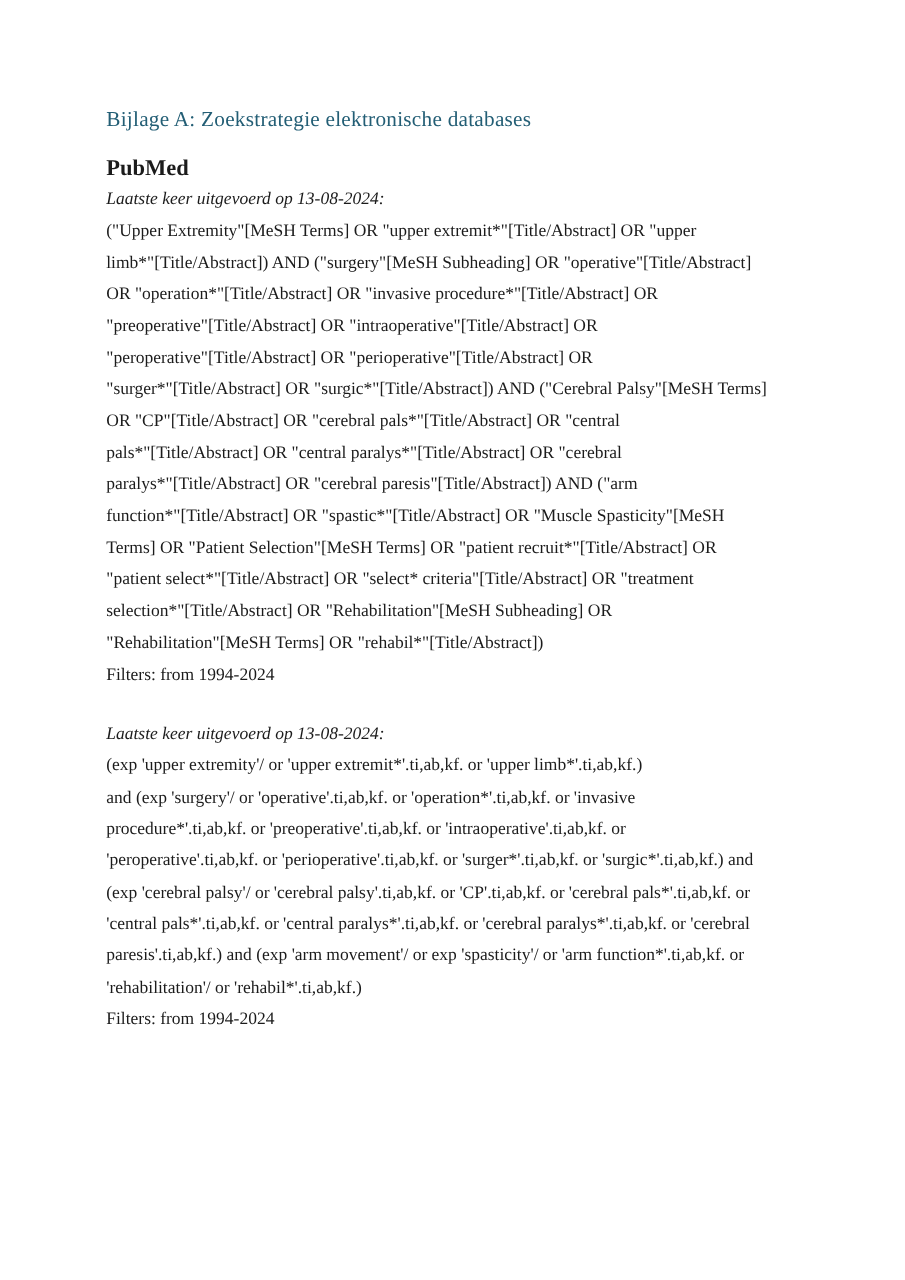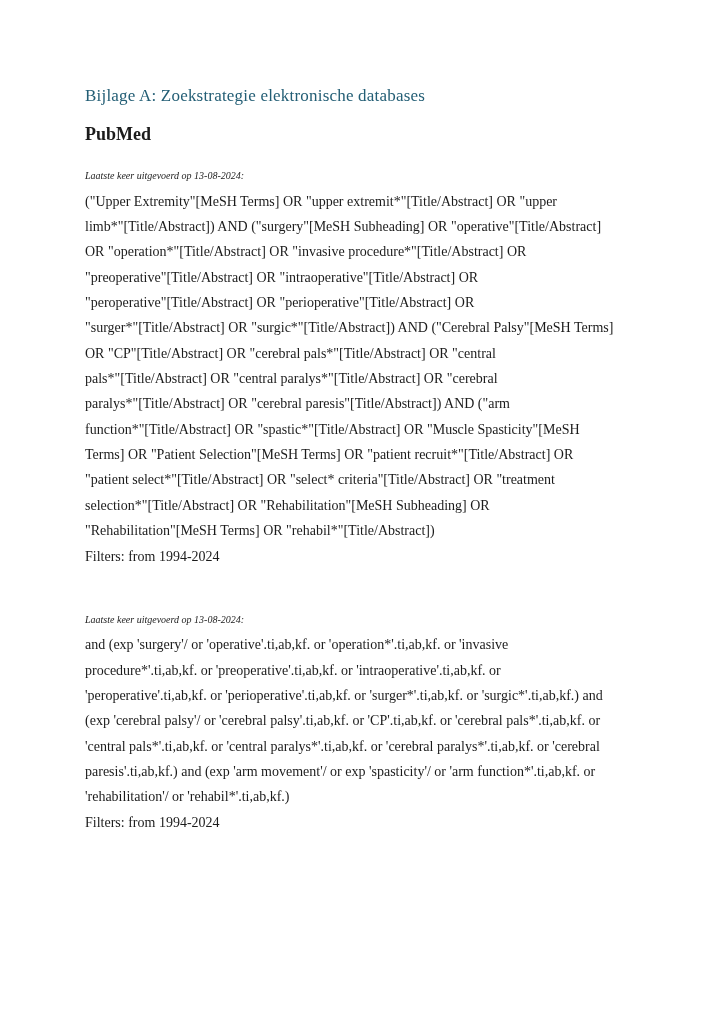--- a/index.html
+++ b/index.html
@@ -28,24 +28,23 @@
     margin: 0 0 14px 0;
     color: #235E75; 
     letter-spacing: 0.2px;
   }
   .db-heading {
     font-size: 18px;
     font-weight: 700;
     line-height: 25.35px;
   }
   .last-run {
-    font-size: 10px;
+    font-size: 14px;
     font-style: italic;
     line-height: 25.35px;
-    margin-top: 16px;
   }
   .qline, .text-line {
     font-size: 14px;
     line-height: 25.35px;
     white-space: pre;
   }
   .section-gap {
     height: 22px;
   }
 </style>
@@ -76,20 +75,21 @@
         <div class="qline">"Rehabilitation"[MeSH Terms] OR "rehabil*"[Title/Abstract])</div>
       </div>
     <div class="text-line" data-bind="sections.0.filters">Filters: from 1994-2024</div>
   </section>
 
   <div class="section-gap"></div>
 
   <section>
     <div class="last-run" data-bind="sections.1.last_run_note">Laatste keer uitgevoerd op 13-08-2024:</div>
     <div class="query">
+        <div class="qline">(exp 'upper extremity'/ or 'upper extremit*'.ti,ab,kf. or 'upper limb*'.ti,ab,kf.)</div>
         <div class="qline">and (exp 'surgery'/ or 'operative'.ti,ab,kf. or 'operation*'.ti,ab,kf. or 'invasive</div>
         <div class="qline">procedure*'.ti,ab,kf. or 'preoperative'.ti,ab,kf. or 'intraoperative'.ti,ab,kf. or</div>
         <div class="qline">'peroperative'.ti,ab,kf. or 'perioperative'.ti,ab,kf. or 'surger*'.ti,ab,kf. or 'surgic*'.ti,ab,kf.) and</div>
         <div class="qline">(exp 'cerebral palsy'/ or 'cerebral palsy'.ti,ab,kf. or 'CP'.ti,ab,kf. or 'cerebral pals*'.ti,ab,kf. or</div>
         <div class="qline">'central pals*'.ti,ab,kf. or 'central paralys*'.ti,ab,kf. or 'cerebral paralys*'.ti,ab,kf. or 'cerebral</div>
         <div class="qline">paresis'.ti,ab,kf.) and (exp 'arm movement'/ or exp 'spasticity'/ or 'arm function*'.ti,ab,kf. or</div>
         <div class="qline">'rehabilitation'/ or 'rehabil*'.ti,ab,kf.)</div>
       </div>
     <div class="text-line" data-bind="sections.1.filters">Filters: from 1994-2024</div>
   </section>

